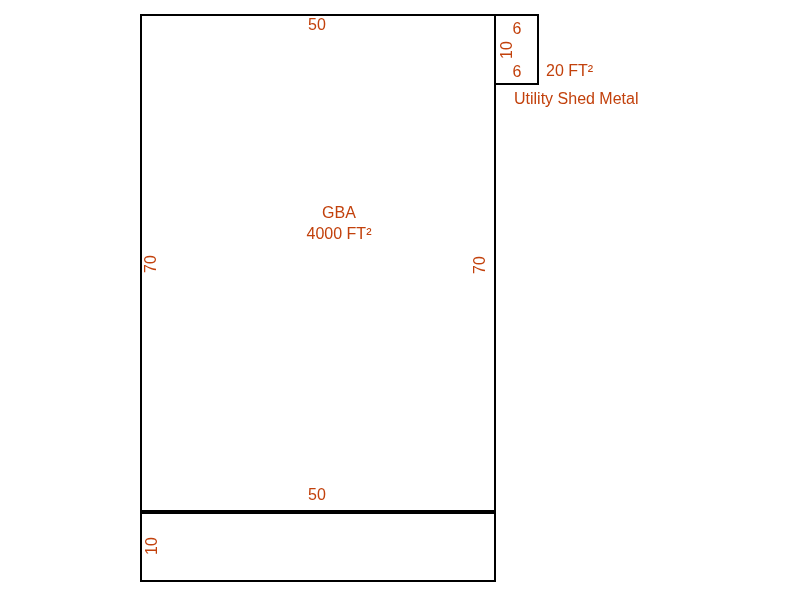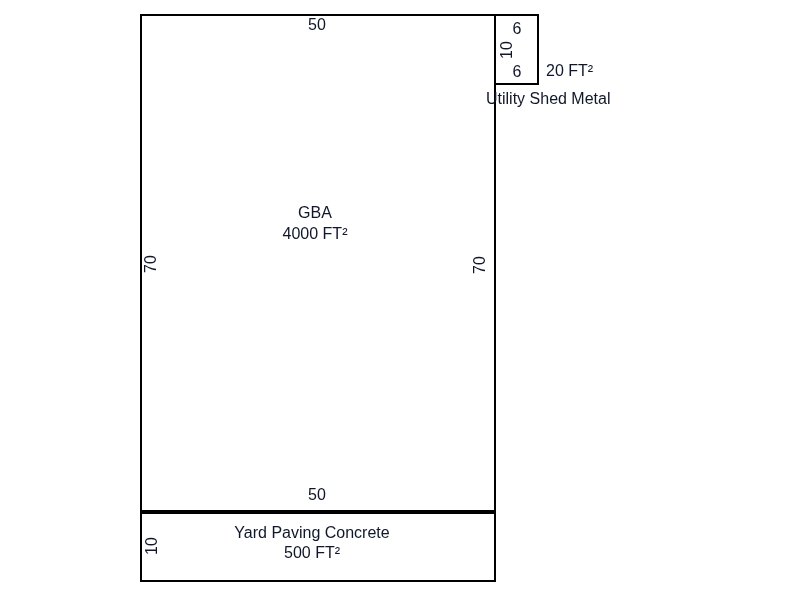--- a/index.html
+++ b/index.html
@@ -7,21 +7,21 @@
     padding: 0;
     background: #ffffff;
   }
   .canvas {
     position: relative;
     width: 686px;
     height: 600px;
     background: #ffffff;
     font-family: "Liberation Sans", sans-serif;
     font-size: 16px;
-    color: #0f172a;
+    color: #c2410c;
     overflow: hidden;
   }
   .rect {
     position: absolute;
     box-sizing: border-box;
     border: 2px solid #000000;
     background: #ffffff;
   }
   .lbl {
     position: absolute;
@@ -32,39 +32,39 @@
   .hc { transform: translateX(-50%); }
   
   .vrot { transform: translate(-50%, -50%) rotate(-90deg); }
   
   .tblock {
     position: absolute;
     text-align: center;
     transform: translateX(-50%);
     white-space: nowrap;
   }
-  .tblock.gba  { line-height: 21px; }
+  .tblock.gba  { line-height: 21px; margin-left: 24px; }
   .tblock.yard { line-height: 20px; }
 
   
   #gba-outline  { left: 140px; top: 14px;  width: 356px; height: 498px; }
   #shed-outline { left: 494px; top: 14px;  width: 45px;  height: 71px;  }
   #yard-outline { left: 140px; top: 512px; width: 356px; height: 70px;  }
 
   #gba-dim-top    { left: 317px; top: 16px;  }
   #gba-dim-bottom { left: 317px; top: 486px; }
   #gba-dim-left   { left: 151px; top: 264px; }
   #gba-dim-right  { left: 480px; top: 265px; }
   #gba-text       { left: 315px; top: 202px; }
 
   #shed-dim-top    { left: 517px; top: 20px; }
   #shed-dim-left   { left: 507px; top: 50px; }
   #shed-dim-bottom { left: 517px; top: 63px; }
   #shed-area       { left: 546px; top: 62px; }
-  #shed-label      { left: 486px; top: 90px; }
+  #shed-label      { left: 514px; top: 90px; }
 
   #yard-dim-left { left: 152px; top: 546px; }
   #yard-text     { left: 312px; top: 523px; }
 </style>
 </head>
 <body>
 
 <div class="canvas">
 
   <div class="rect" id="gba-outline"></div>
@@ -83,18 +83,14 @@
     <div>4000 FT²</div>
   </div>
 
   <div class="lbl hc" id="shed-dim-top">6</div>
   <div class="lbl vrot" id="shed-dim-left">10</div>
   <div class="lbl hc" id="shed-dim-bottom">6</div>
   <div class="lbl" id="shed-area">20 FT²</div>
   <div class="lbl" id="shed-label">Utility Shed Metal</div>
 
   <div class="lbl vrot" id="yard-dim-left">10</div>
-  <div class="tblock yard" id="yard-text">
-    <div>Yard Paving Concrete</div>
-    <div>500 FT²</div>
-  </div>
 
 </div>
 
 </body></html>

